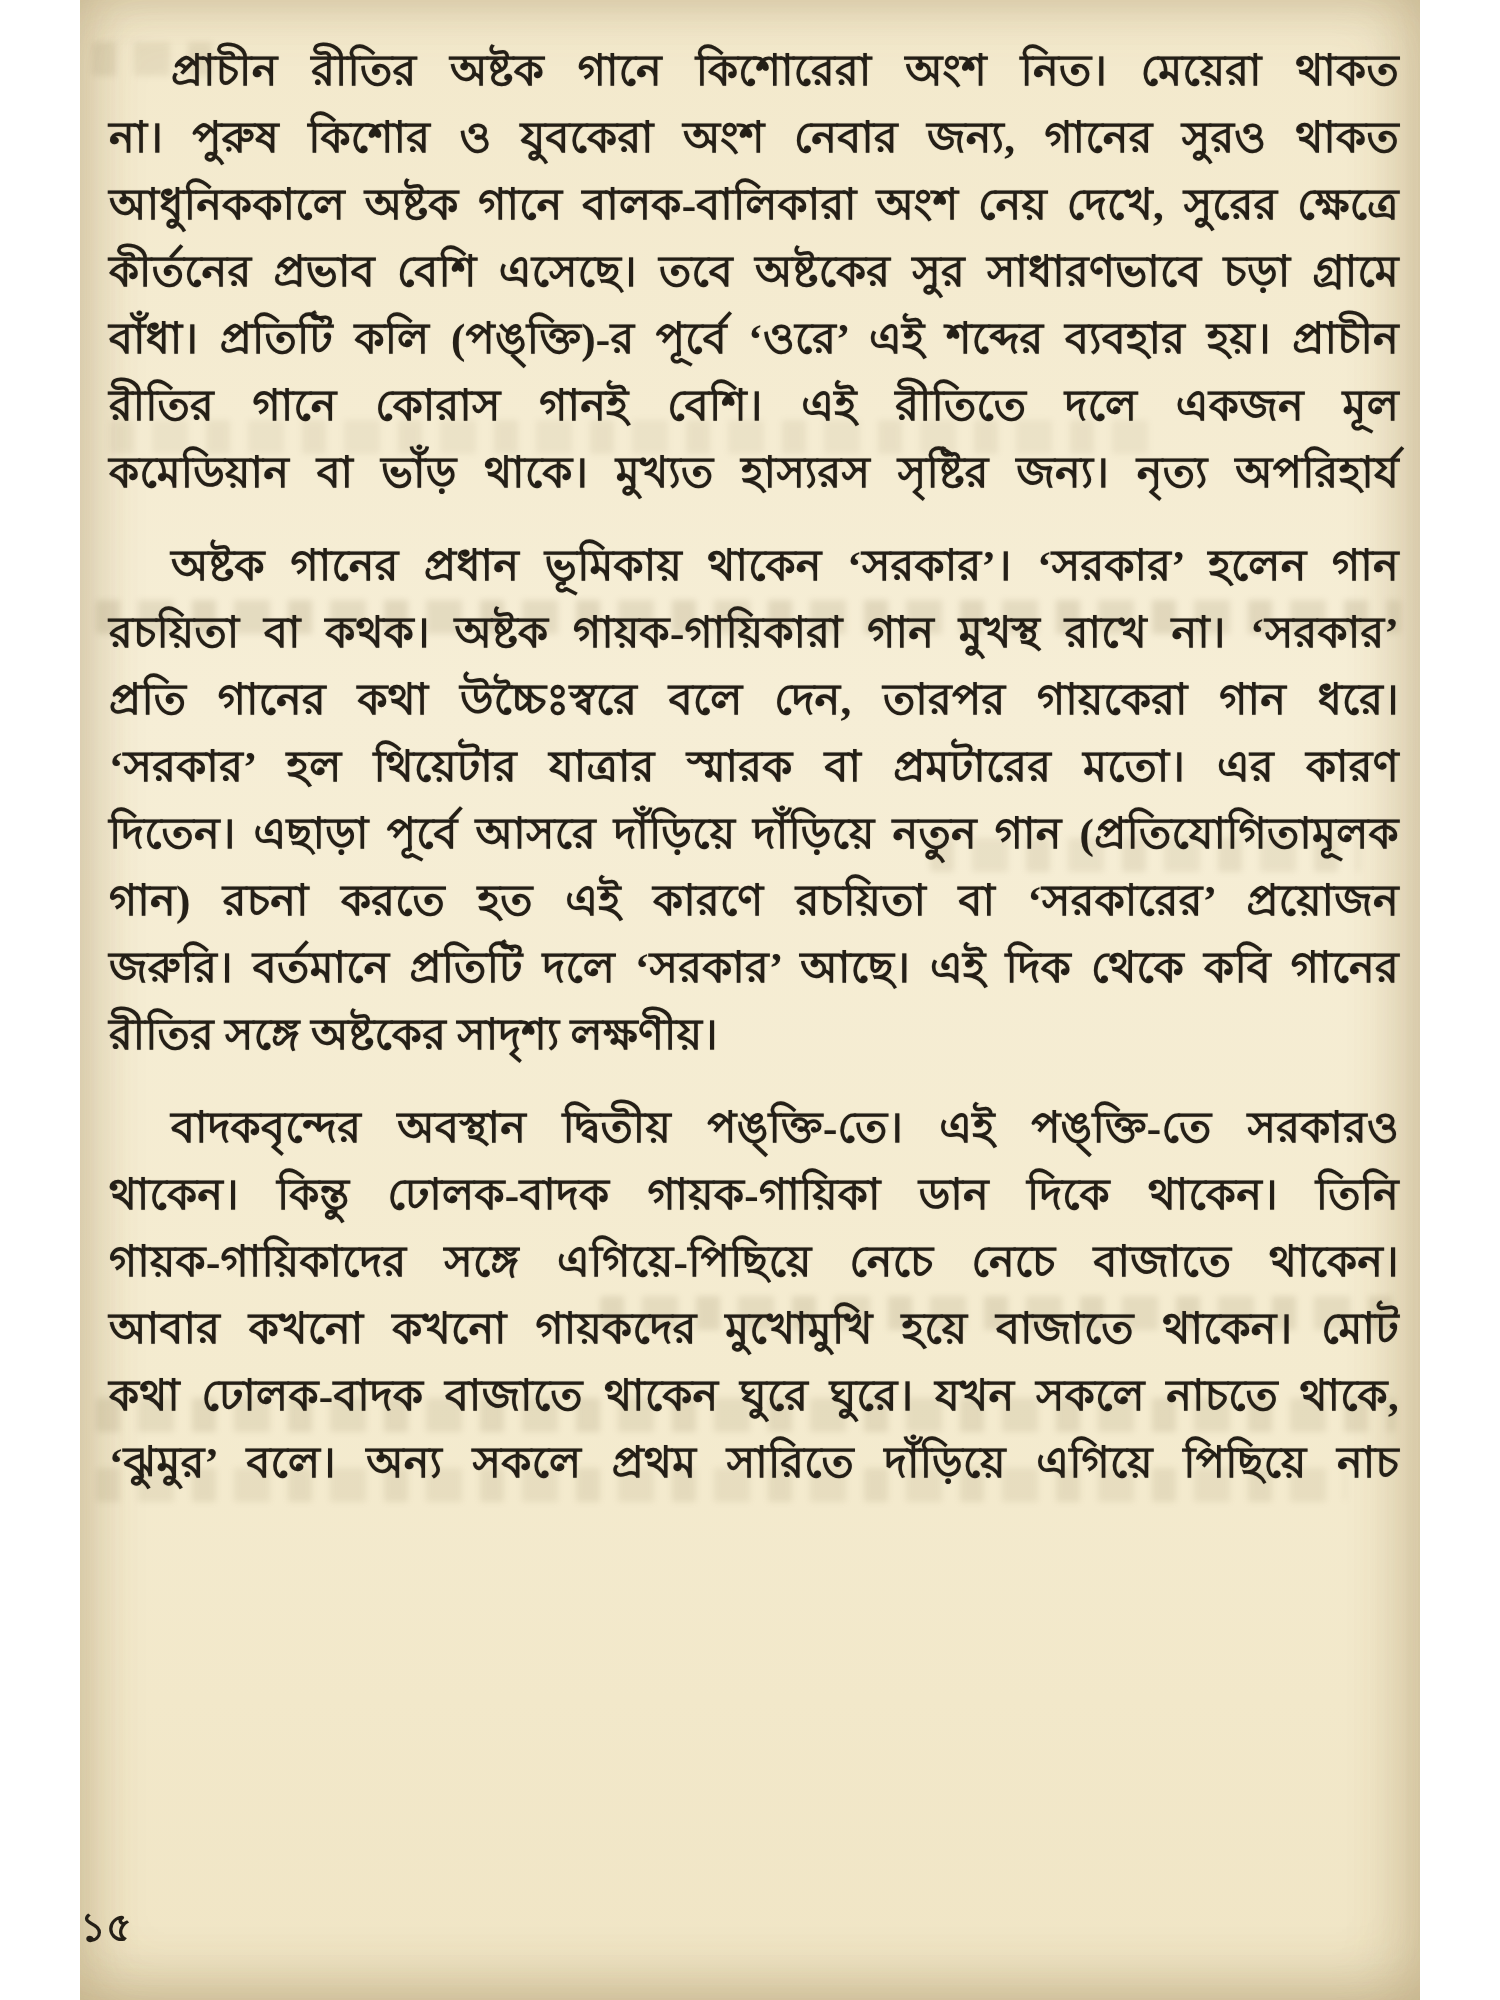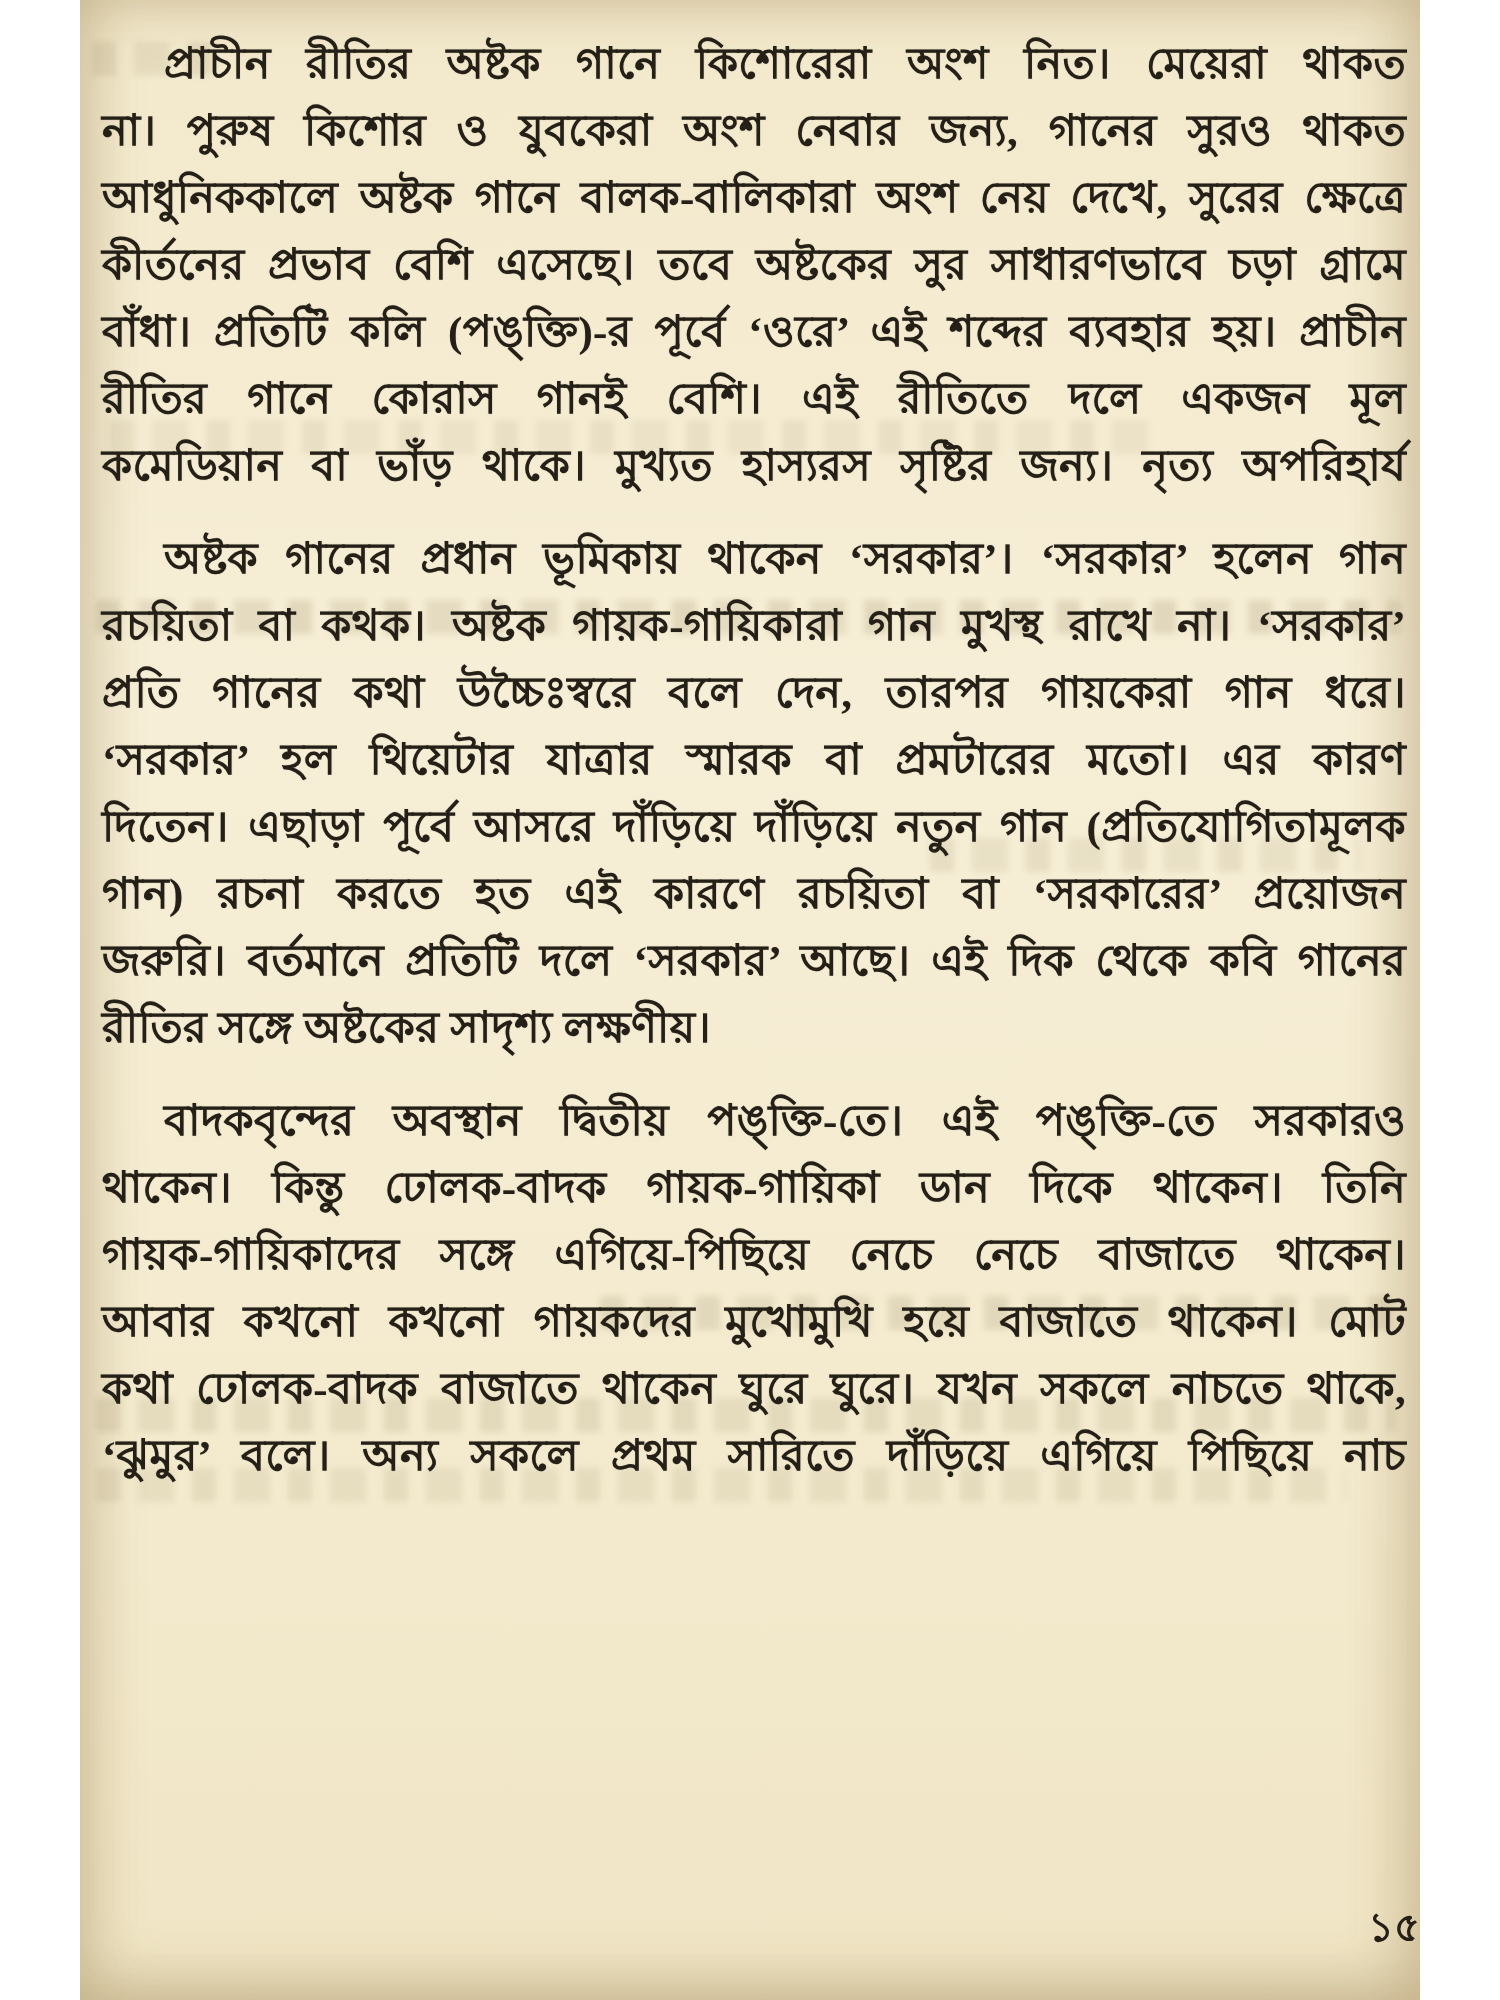--- a/index.html
+++ b/index.html
@@ -23,40 +23,40 @@
       inset -28px 0 50px rgba(130, 100, 45, 0.13),
       inset 22px 0 42px rgba(130, 100, 45, 0.10),
       inset 0 -30px 50px rgba(125, 98, 45, 0.10);
   }
   .textblock {
     position: absolute;
     left: 14px;
     right: 6px;
     top: 22px;
   }
-  .para { margin: 8px; padding: 0; }
+  .para { margin: 15px; padding: 0; }
   .para + .para { margin-top: 26px; }
   .line {
     font-size: 43px;
     line-height: 67px;
     font-weight: 600;
     color: #241f17;
     letter-spacing: 0.3px;
     text-align: justify;
     text-align-last: justify;
     text-shadow: 0 0 1px rgba(40, 32, 18, 0.35);
   }
   .line.first { text-indent: 62px; }
   .line.last { text-align-last: left; }
   .pageno {
     position: absolute;
     left: 0;
     top: 1896px;
     width: 1340px;
-    text-align: right;
+    text-align: left;
     font-size: 40px;
     font-weight: 600;
     color: #241f17;
   }
   
   .smudge {
     position: absolute;
     height: 34px;
     background: repeating-linear-gradient(90deg,
       rgba(148, 134, 96, 0.55) 0 24px,

